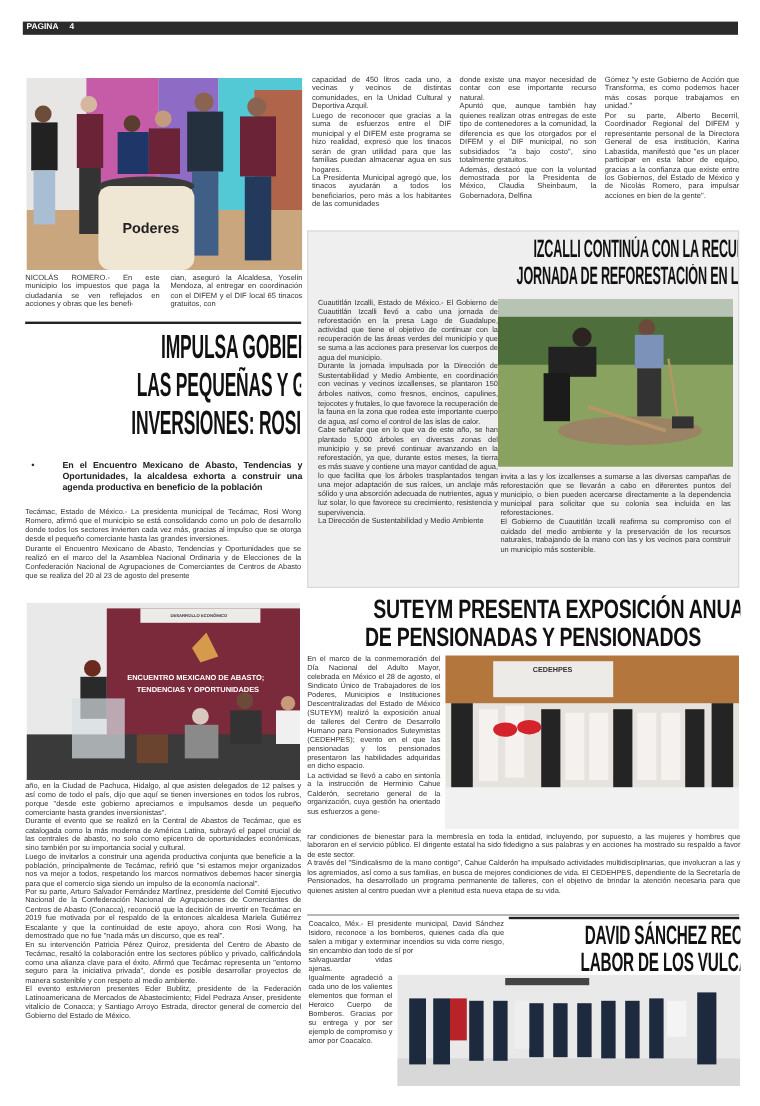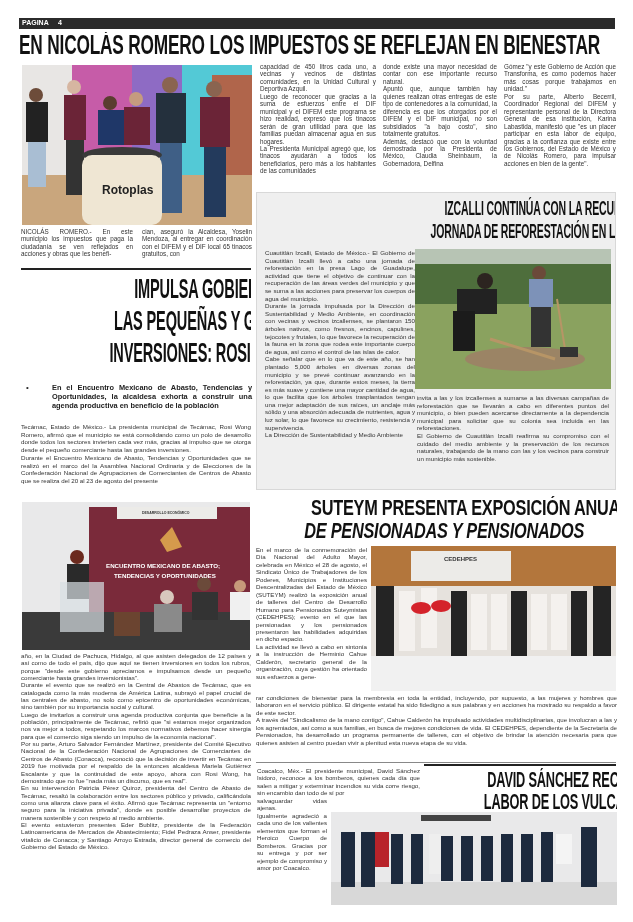--- a/index.html
+++ b/index.html
@@ -17,23 +17,20 @@
 </style>
 </head>
 <body>
 
 <div class="abs" style="left:19px;top:18px;width:596px;height:11px;background:#2b2b2b;">
   <span style="position:absolute;left:3px;top:1px;font-size:7px;font-weight:700;color:#fff;">PAGINA</span>
   <span style="position:absolute;left:39px;top:1px;font-size:7px;font-weight:700;color:#fff;">4</span>
 </div>
 
 <div class="abs" style="left:0;top:0;width:633px;height:260px;">
-  <div class="abs head" style="left:19px;top:32px;width:596px;height:28px;overflow:hidden;">
-    <span class="cond" style="font-size:27px;line-height:27px;transform:scaleX(0.64);transform-origin:left;position:absolute;left:0;top:0;font-family:'Liberation Sans',sans-serif;">EN NICOLÁS ROMERO LOS IMPUESTOS SE REFLEJAN EN BIENESTAR</span>
-  </div>
 
   <div class="photo" style="left:22px;top:65px;width:230px;height:160px;">
     <svg viewBox="0 0 230 160" preserveAspectRatio="none">
       <rect width="230" height="160" fill="#d9d3cc"></rect>
       <rect x="0" y="0" width="60" height="110" fill="#e8e6e4"></rect>
       <rect x="50" y="0" width="60" height="90" fill="#c65ca8"></rect>
       <rect x="110" y="0" width="50" height="90" fill="#8e6bc4"></rect>
       <rect x="160" y="0" width="70" height="110" fill="#53c9d6"></rect>
       <rect x="190" y="10" width="40" height="100" fill="#b0654b"></rect>
       <rect x="0" y="110" width="230" height="50" fill="#c9a67d"></rect>
@@ -49,21 +46,21 @@
       <rect x="102" y="42" width="26" height="38" fill="#6b2437"></rect>
       <circle cx="148" cy="20" r="8" fill="#8a6450"></circle>
       <rect x="134" y="28" width="30" height="50" fill="#24303d"></rect>
       <rect x="138" y="78" width="22" height="70" fill="#3f5f86"></rect>
       <circle cx="192" cy="24" r="8" fill="#8a6450"></circle>
       <rect x="178" y="32" width="30" height="50" fill="#6b2437"></rect>
       <rect x="182" y="82" width="22" height="70" fill="#233a5c"></rect>
       <ellipse cx="100" cy="90" rx="40" ry="8" fill="#3a3a3a"></ellipse>
       <rect x="60" y="90" width="80" height="70" rx="10" fill="#efe6d3"></rect>
     </svg>
-    <span style="position:absolute;left:80px;top:118px;font-size:12px;font-weight:700;color:#222;">Rotoplas</span>
+    <span style="position:absolute;left:80px;top:118px;font-size:12px;font-weight:700;color:#222;">Poderes</span>
   </div>
 
   <div class="abs txt" style="left:21px;top:228px;width:112px;">
       <p>NICOLÁS ROMERO.- En este municipio los impuestos que paga la ciudadanía se ven reflejados en acciones y obras que les benefi-</p>
     </div>
   <div class="abs txt" style="left:142px;top:228px;width:110px;">
       <p>cian, aseguró la Alcaldesa, Yoselin Mendoza, al entregar en coordinación con el DIFEM y el DIF local 65 tinacos gratuitos, con</p>
     </div>
   <div class="abs txt" style="left:260px;top:63px;width:116px;white-space:pre-line;"><p>capacidad de 450 litros cada uno, a vecinas y vecinos de distintas comunidades, en la Unidad Cultural y Deportiva Azquil.
 Luego de reconocer que gracias a la suma de esfuerzos entre el DIF municipal y el DIFEM este programa se hizo realidad, expresó que los tinacos serán de gran utilidad para que las familias puedan almacenar agua en sus hogares.
@@ -155,21 +152,21 @@
 Luego de invitarlos a construir una agenda productiva conjunta que beneficie a la población, principalmente de Tecámac,  refirió que "si estamos mejor organizados nos va mejor a todos, respetando los marcos normativos debemos hacer sinergia para que el comercio siga siendo un impulso de la economía nacional".
 Por su parte, Arturo Salvador Fernández Martínez, presidente del Comité Ejecutivo Nacional de la Confederación Nacional de Agrupaciones de Comerciantes de Centros de Abasto (Conacca), reconoció que la decisión de invertir en Tecámac en 2019 fue motivada por el respaldo de la entonces alcaldesa Mariela Gutiérrez Escalante y que la continuidad de este apoyo, ahora con Rosi Wong, ha demostrado que no fue "nada más un discurso, que es real".
 En su intervención Patricia Pérez Quiroz, presidenta del Centro de Abasto de Tecámac, resaltó la colaboración entre los sectores público y privado, calificándola como una alianza clave para el éxito. Afirmó que Tecámac representa un "entorno seguro para la iniciativa privada", donde es posible desarrollar proyectos de manera sostenible y con respeto al medio ambiente.
 El evento estuvieron presentes Eder Bublitz, presidente de la Federación Latinoamericana de Mercados de Abastecimiento; Fidel Pedraza Anser, presidente vitalicio de Conacca; y Santiago Arroyo Estrada, director general de comercio del Gobierno del Estado de México.</p></div>
 </div>
 
 <div class="abs" style="left:255px;top:494px;width:378px;height:265px;">
   <div class="abs head" style="left:0;top:2px;width:362px;height:24px;overflow:hidden;text-align:center;">
     <span class="cond" style="font-size:22px;line-height:24px;font-weight:900;transform:scaleX(0.74);">SUTEYM PRESENTA EXPOSICIÓN ANUAL</span>
   </div>
-  <div class="abs head" style="left:0;top:25px;width:362px;height:24px;overflow:hidden;text-align:left;font-style:italic;">
+  <div class="abs head" style="left:0;top:25px;width:362px;height:24px;overflow:hidden;text-align:left;">
     <span class="cond" style="font-size:22px;line-height:24px;font-weight:900;transform:scaleX(0.74);">DE PENSIONADAS Y PENSIONADOS</span>
   </div>
   <div class="abs txt" style="left:1px;top:52px;width:111px;white-space:pre-line;font-size:6.15px;line-height:7.45px;"><p>En el marco de la conmemoración del Día Nacional del Adulto Mayor, celebrada en México el 28 de agosto, el Sindicato Único de Trabajadores de los Poderes, Municipios e Instituciones Descentralizadas del Estado de México (SUTEYM) realizó la exposición anual de talleres del Centro de Desarrollo Humano para Pensionados Suteymistas (CEDEHPES); evento en el que las pensionadas y los pensionados presentaron las habilidades adquiridas en dicho espacio.
 La actividad se llevó a cabo en sintonía a la instrucción de Herminio Cahue Calderón, secretario general de la organización, cuya gestión ha orientado sus esfuerzos a gene-</p></div>
   <div class="photo" style="left:116px;top:52px;width:245px;height:145px;">
     <svg viewBox="0 0 245 145" preserveAspectRatio="none">
       <rect width="245" height="145" fill="#e6e2dd"></rect>
       <rect x="0" y="0" width="245" height="40" fill="#b3763c"></rect>
       <rect x="40" y="5" width="100" height="30" fill="#ecebe8"></rect>
       <rect x="0" y="110" width="245" height="35" fill="#f1f1f1"></rect>

